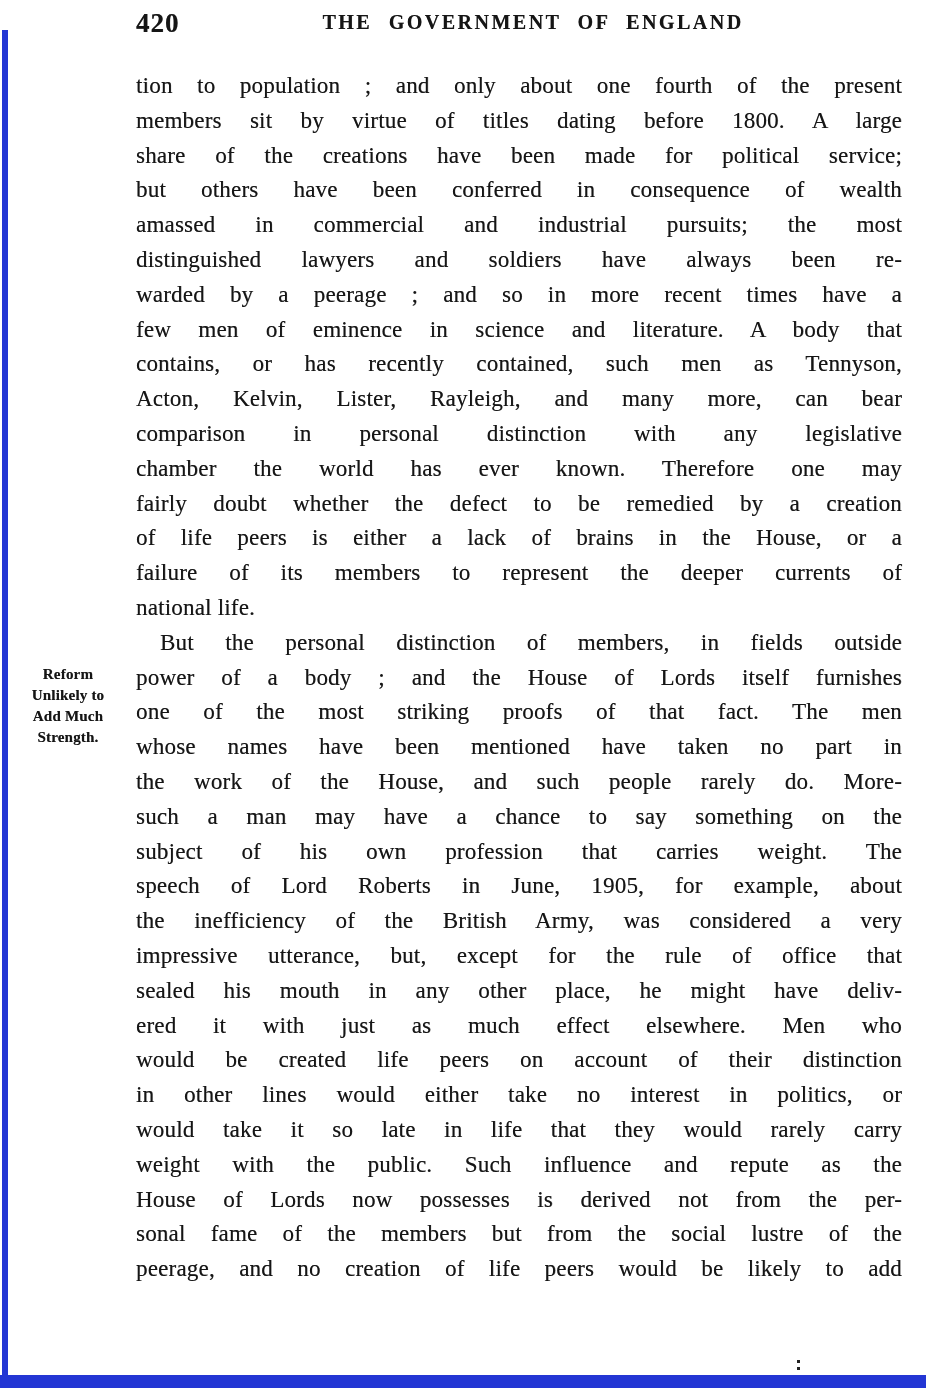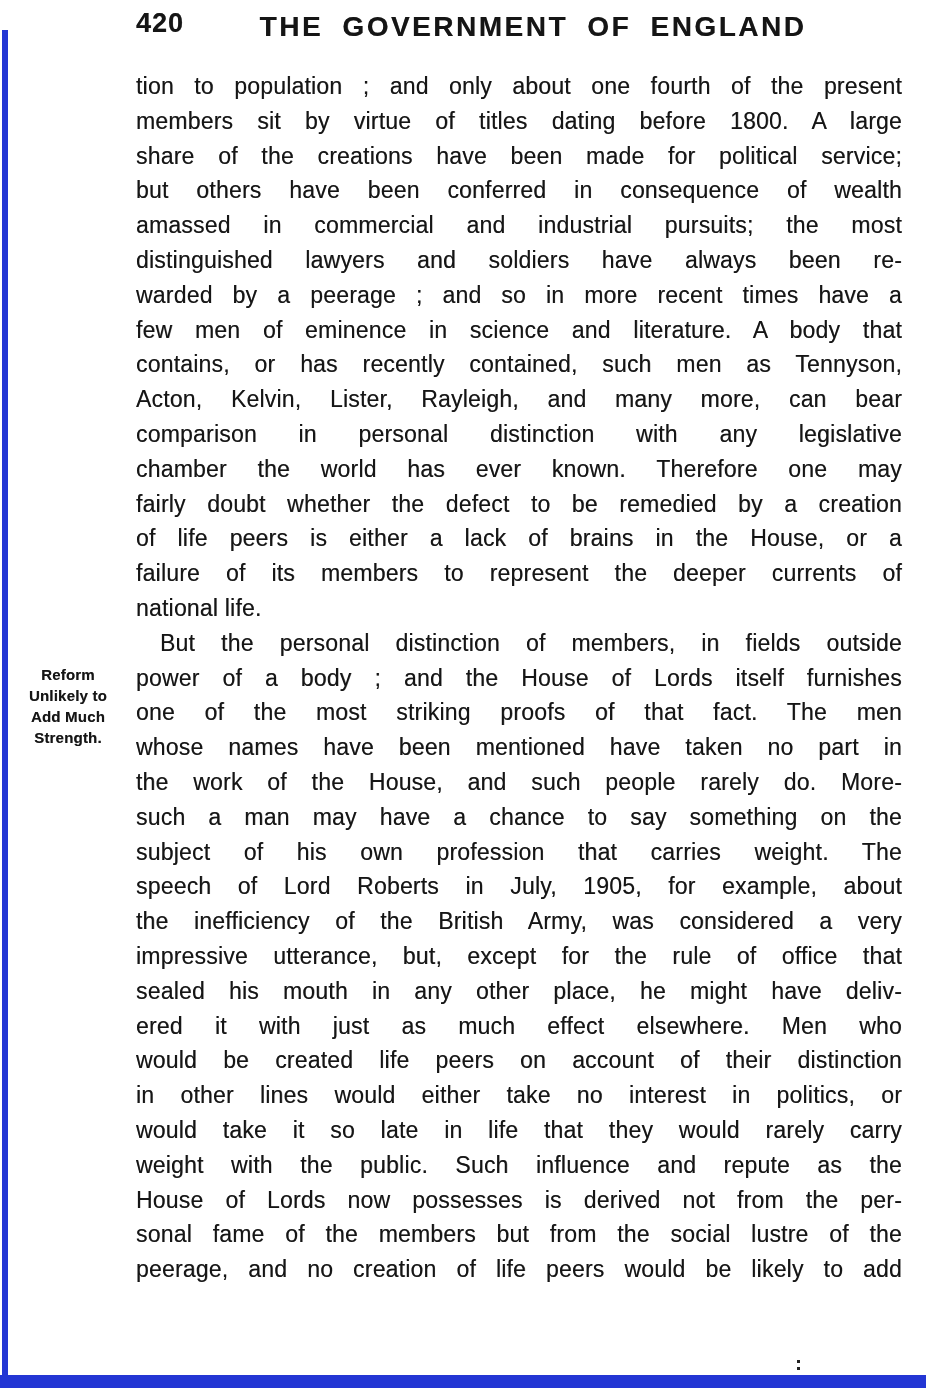--- a/index.html
+++ b/index.html
@@ -2,21 +2,21 @@
 <html><head>
 <meta charset="utf-8">
 <style>
   html,body { margin:0; padding:0; }
   .page {
     position: relative;
     width: 926px;
     height: 1388px;
     background: #ffffff;
     overflow: hidden;
-    font-family: Liberation Sans, sans-serif;
+    font-family: Liberation Serif, serif;
     color: #151515;
   }
   
   .scan-edge-left {
     position: absolute;
     left: 2px; top: 30px;
     width: 6px; height: 1358px;
     background: #2336d4;
   }
   .scan-edge-bottom {
@@ -40,21 +40,21 @@
     font-weight: bold;
     letter-spacing: 1px;
     text-shadow: 0.3px 0.2px 0 rgba(0,0,0,0.55);
   }
   .running-head {
     position: absolute;
     left: 136px; top: 11px;
     width: 766px;
     text-align: center;
     transform: translateX(14px);
-    font-size: 28px;
+    font-size: 20px;
     font-weight: bold;
     letter-spacing: 2.5px;
     word-spacing: 9px;
     text-shadow: 0.3px 0.2px 0 rgba(0,0,0,0.55);
   }
   
   .margin-note {
     position: absolute;
     left: 13px; top: 664px;
     width: 110px;
@@ -124,21 +124,21 @@
     <div class="line">failure of its members to represent the deeper currents of</div>
     <div class="line para-end">national life.</div>
 
     <div class="line indent">But the personal distinction of members, in fields outside</div>
     <div class="line">power of a body ;  and the House of Lords itself furnishes</div>
     <div class="line">one of the most striking proofs of that fact.  The men</div>
     <div class="line">whose names have been mentioned have taken no part in</div>
     <div class="line">the work of the House, and such people rarely do.  More-</div>
     <div class="line">such a man may have a chance to say something on the</div>
     <div class="line">subject of his own profession that carries weight.  The</div>
-    <div class="line">speech of Lord Roberts in July, 1905, for example, about</div>
+    <div class="line">speech of Lord Roberts in June, 1905, for example, about</div>
     <div class="line">the inefficiency of the British Army, was considered a very</div>
     <div class="line">impressive utterance, but, except for the rule of office that</div>
     <div class="line">sealed his mouth in any other place, he might have deliv-</div>
     <div class="line">ered it with just as much effect elsewhere.  Men who</div>
     <div class="line">would be created life peers on account of their distinction</div>
     <div class="line">in other lines would either take no interest in politics, or</div>
     <div class="line">would take it so late in life that they would rarely carry</div>
     <div class="line">weight with the public.  Such influence and repute as the</div>
     <div class="line">House of Lords now possesses is derived not from the per-</div>
     <div class="line">sonal fame of the members but from the social lustre of the</div>

